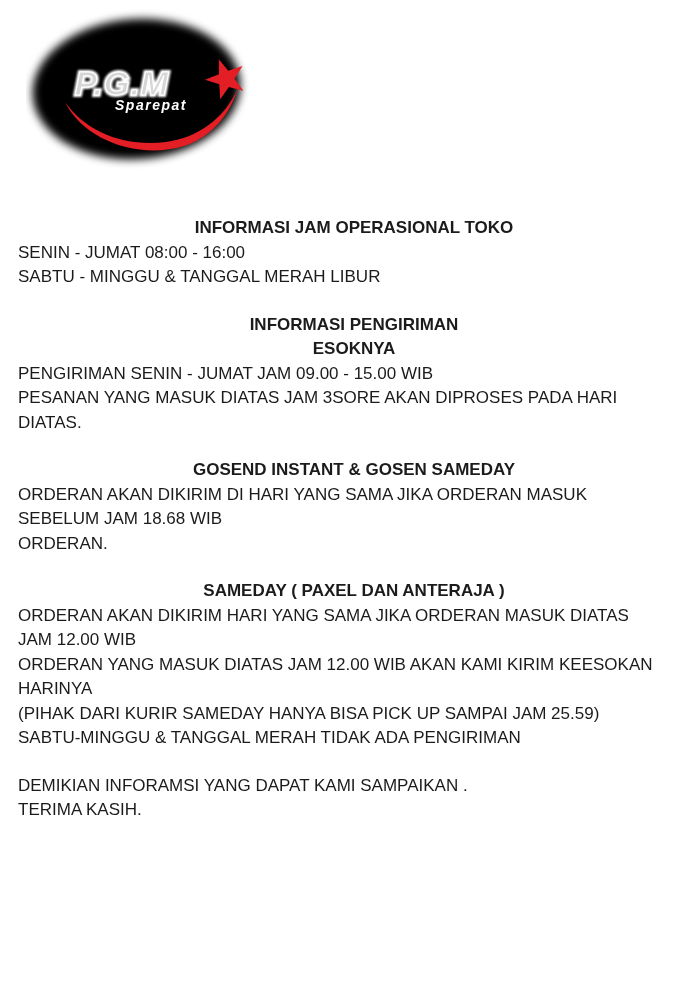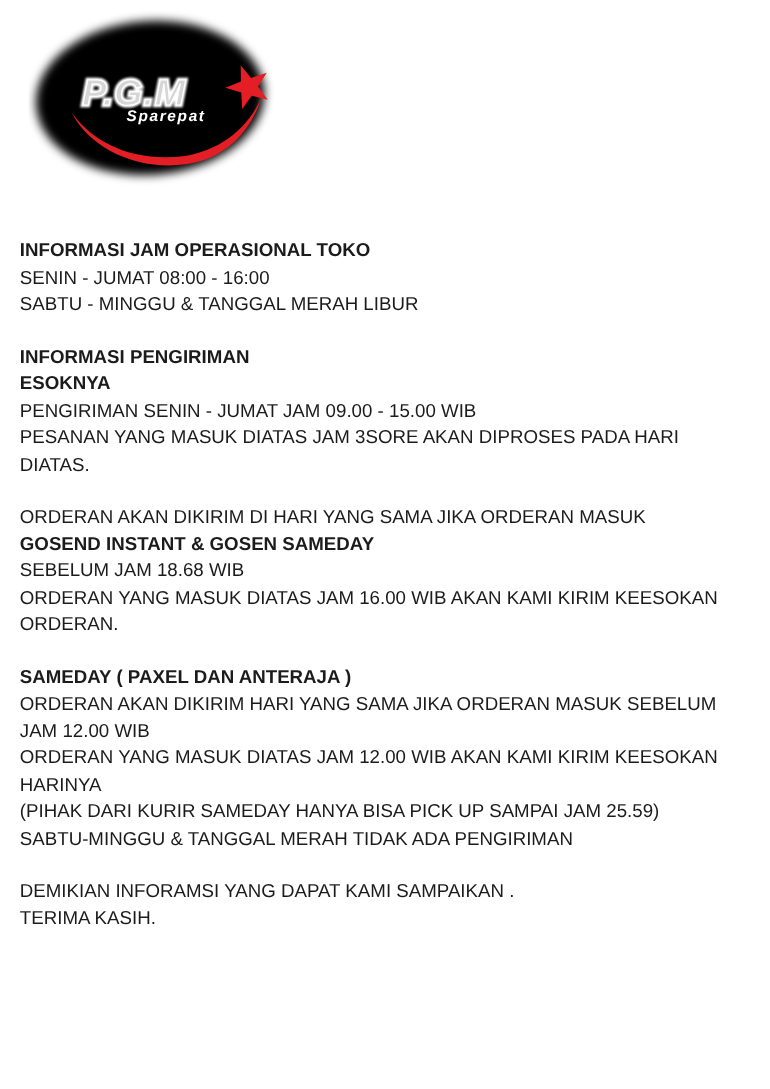--- a/index.html
+++ b/index.html
@@ -31,20 +31,21 @@
     line-height: 24.5px;
   }
   .section {
     margin: 0 0 23px 0;
   }
   .line {
     white-space: nowrap;
   }
   .line.bold {
     font-weight: bold;
+    text-align: center;
   }
 </style>
 </head>
 <body>
 
 <div class="logo-wrap">
   <svg width="230" height="176" viewBox="0 0 230 176" xmlns="http://www.w3.org/2000/svg">
     <defs>
       <filter id="softEdge" x="-20%" y="-20%" width="140%" height="140%">
         <feGaussianBlur stdDeviation="4.5"></feGaussianBlur>
@@ -76,29 +77,28 @@
       <div class="line">SABTU - MINGGU &amp; TANGGAL MERAH LIBUR</div>
     </div>
     <div class="section">
       <div class="line bold">INFORMASI PENGIRIMAN</div>
       <div class="line bold">ESOKNYA</div>
       <div class="line">PENGIRIMAN SENIN - JUMAT JAM 09.00 - 15.00 WIB</div>
       <div class="line">PESANAN YANG MASUK DIATAS JAM 3SORE AKAN DIPROSES PADA HARI</div>
       <div class="line">DIATAS.</div>
     </div>
     <div class="section">
+      <div class="line bold">GOSEND INSTANT &amp; GOSEN SAMEDAY</div>
       <div class="line">ORDERAN AKAN DIKIRIM DI HARI YANG SAMA JIKA ORDERAN MASUK</div>
-      <div class="line bold">GOSEND INSTANT &amp; GOSEN SAMEDAY</div>
       <div class="line">SEBELUM JAM 18.68 WIB</div>
-      <div class="line">ORDERAN YANG MASUK DIATAS JAM 16.00 WIB AKAN KAMI KIRIM KEESOKAN</div>
       <div class="line">ORDERAN.</div>
     </div>
     <div class="section">
       <div class="line bold">SAMEDAY ( PAXEL DAN ANTERAJA )</div>
-      <div class="line">ORDERAN AKAN DIKIRIM HARI YANG SAMA JIKA ORDERAN MASUK SEBELUM</div>
+      <div class="line">ORDERAN AKAN DIKIRIM HARI YANG SAMA JIKA ORDERAN MASUK DIATAS</div>
       <div class="line">JAM 12.00 WIB</div>
       <div class="line">ORDERAN YANG MASUK DIATAS JAM 12.00 WIB AKAN KAMI KIRIM KEESOKAN</div>
       <div class="line">HARINYA</div>
       <div class="line">(PIHAK DARI KURIR SAMEDAY HANYA BISA PICK UP SAMPAI JAM 25.59)</div>
       <div class="line">SABTU-MINGGU &amp; TANGGAL MERAH TIDAK ADA PENGIRIMAN</div>
     </div>
     <div class="section">
       <div class="line">DEMIKIAN INFORAMSI YANG DAPAT KAMI SAMPAIKAN .</div>
       <div class="line">TERIMA KASIH.</div>
     </div>

